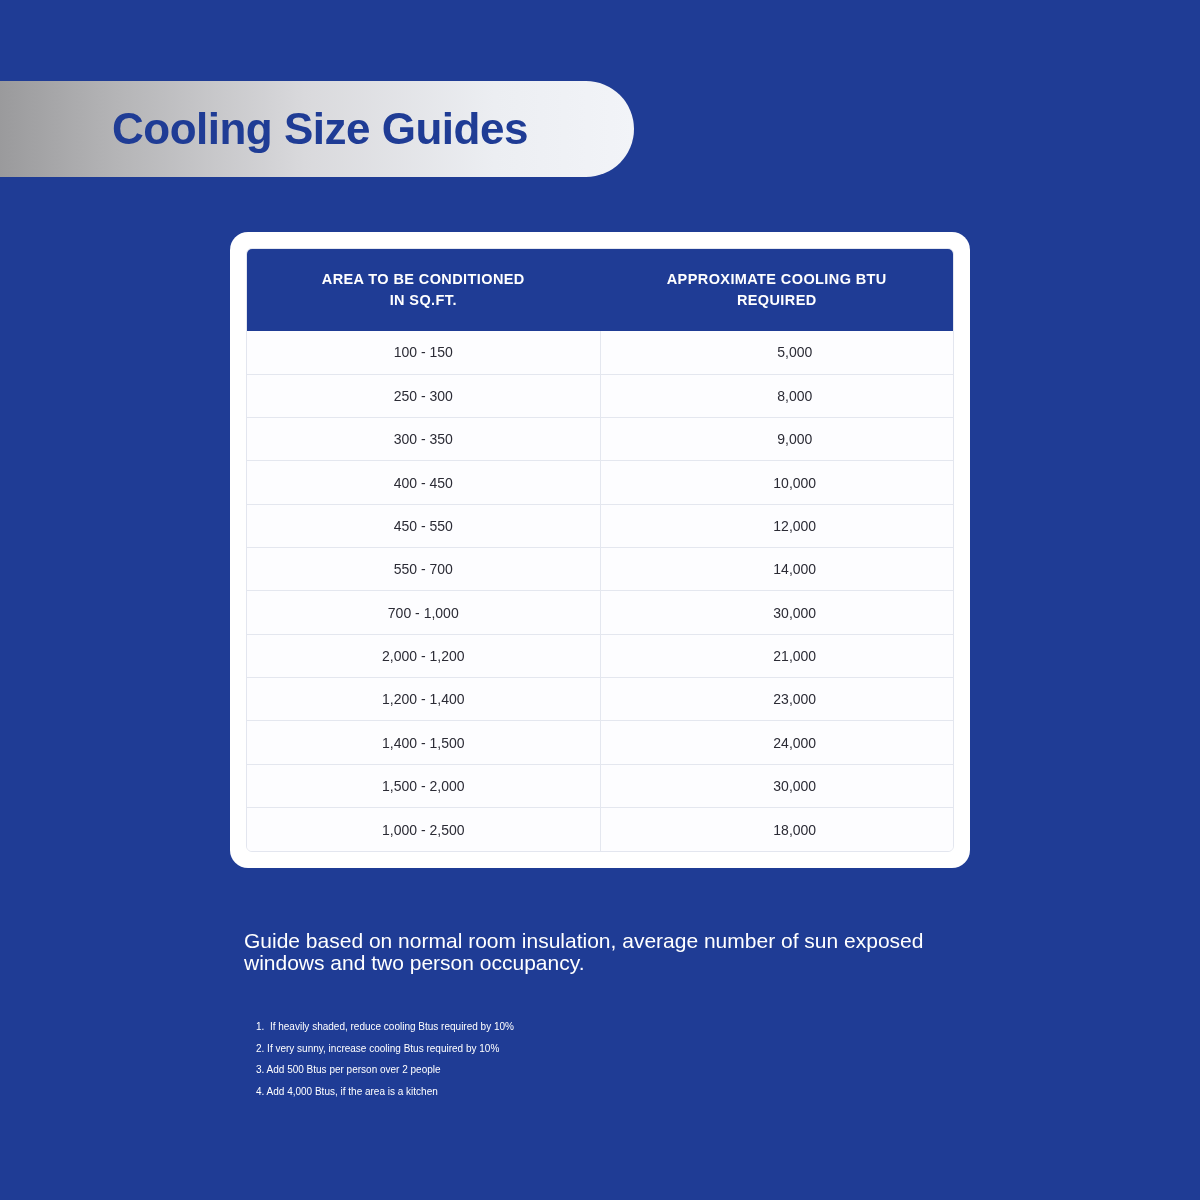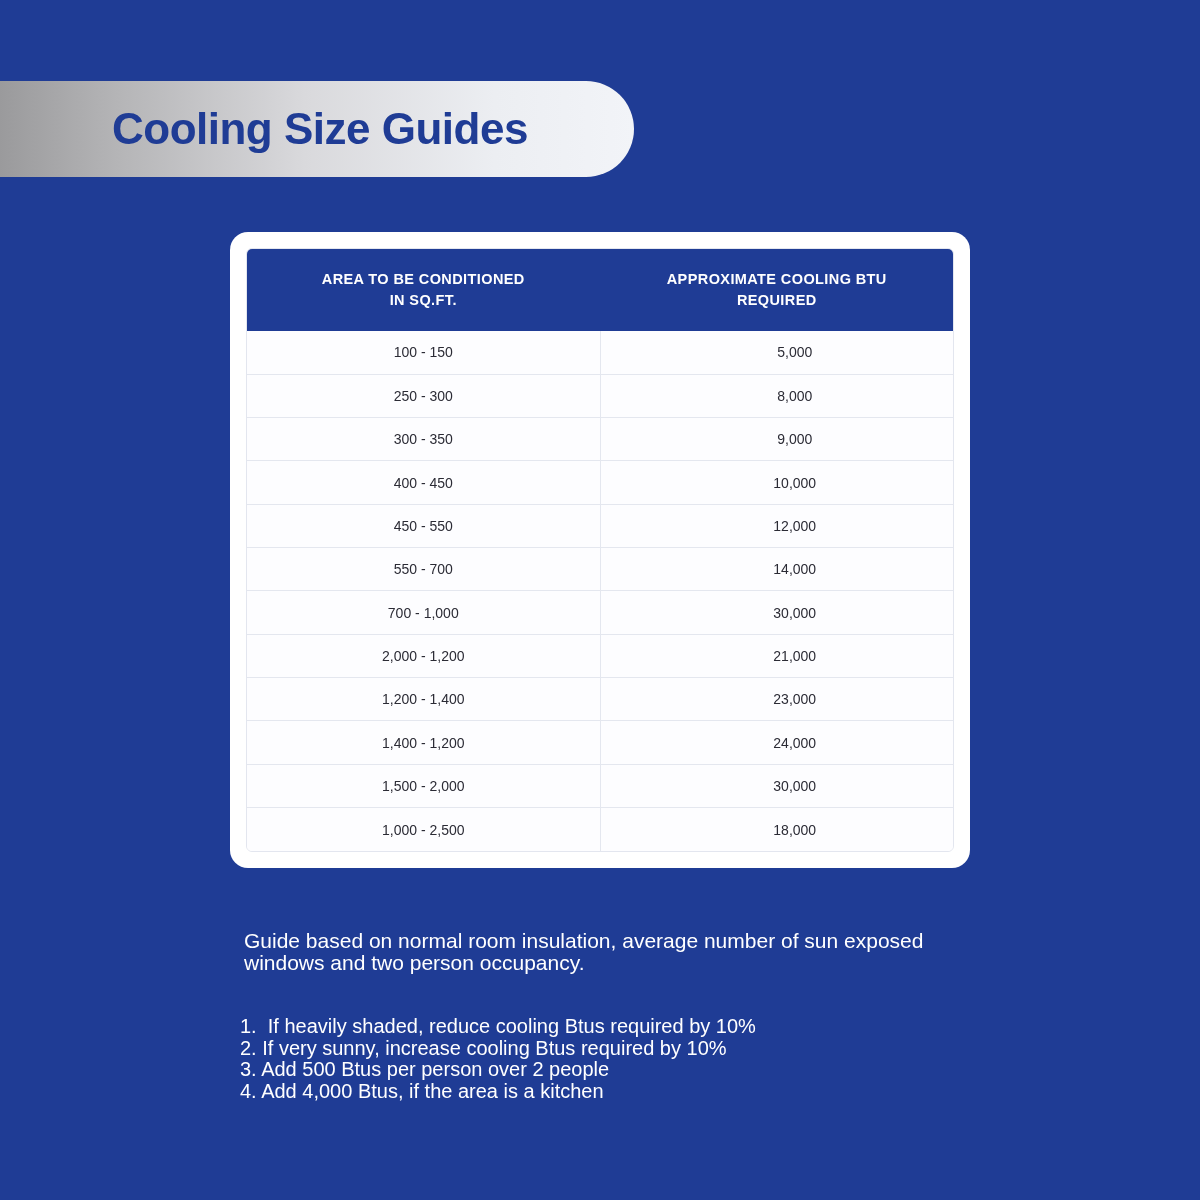--- a/index.html
+++ b/index.html
@@ -93,24 +93,24 @@
     position: absolute;
     left: 244px;
     top: 930px;
     width: 700px;
     font-size: 21px;
     line-height: 22px;
     color: #ffffff;
   }
   .note-list {
     position: absolute;
-    left: 240px;
+    left: 256px;
     top: 1016px;
     width: 720px;
-    font-size: 20px;
+    font-size: 10px;
     line-height: 21.5px;
     color: #ffffff;
   }
   .note-list div { white-space: pre; }
 </style>
 </head>
 <body>
 
 <div class="title-banner"></div>
 <div class="title-text">Cooling Size Guides</div>
@@ -161,21 +161,21 @@
         </tr>
         <tr>
           <td>2,000 - 1,200</td>
           <td>21,000</td>
         </tr>
         <tr>
           <td>1,200 - 1,400</td>
           <td>23,000</td>
         </tr>
         <tr>
-          <td>1,400 - 1,200</td>
+          <td>1,400 - 1,500</td>
           <td>24,000</td>
         </tr>
         <tr>
           <td>1,500 - 2,000</td>
           <td>30,000</td>
         </tr>
         <tr>
           <td>1,000 - 2,500</td>
           <td>18,000</td>
         </tr>

